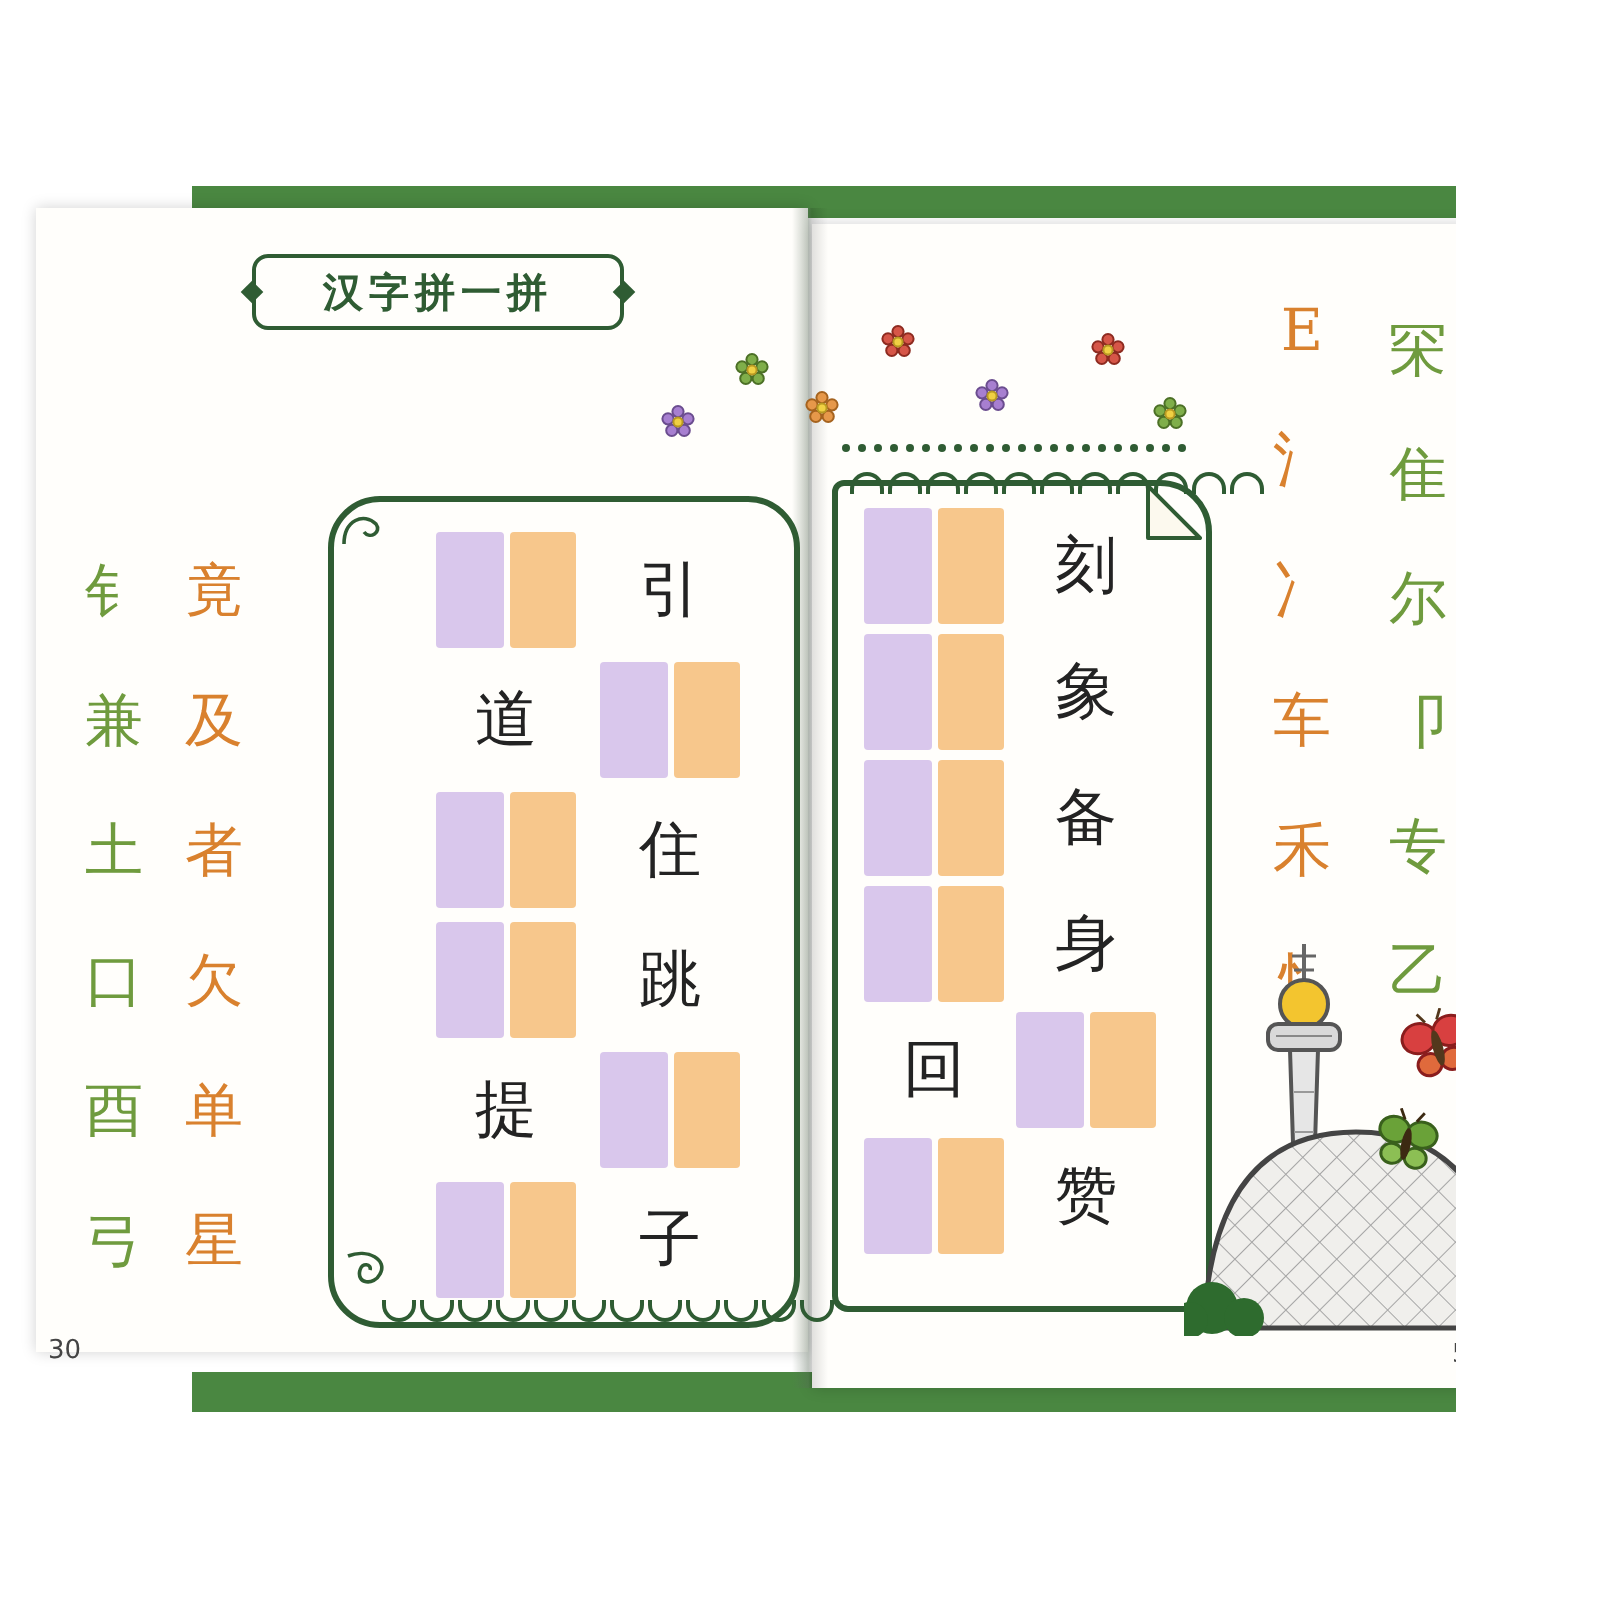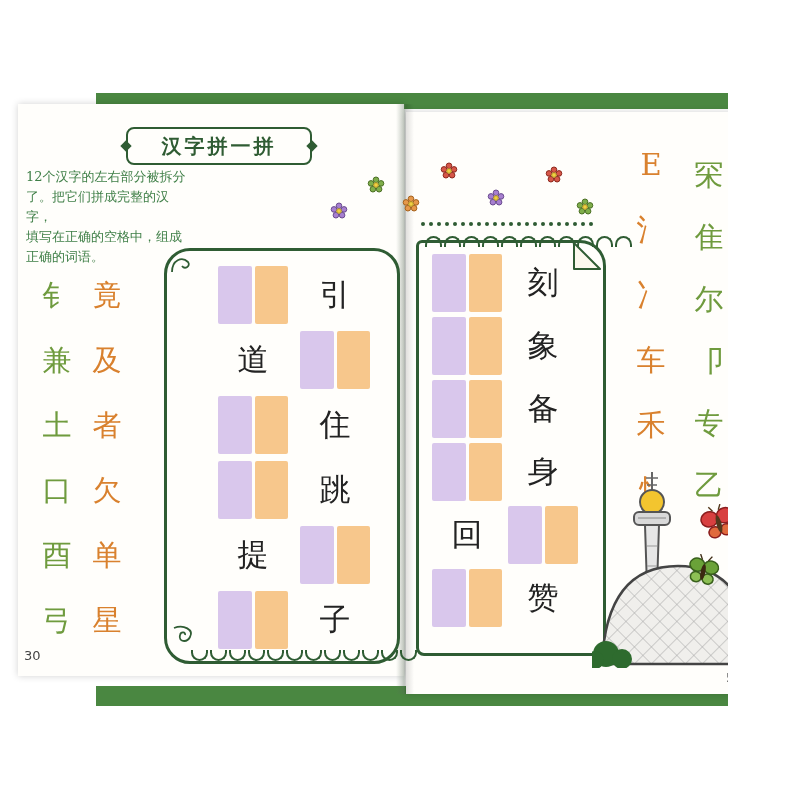--- a/index.html
+++ b/index.html
@@ -56,26 +56,20 @@
   <div class="strip abs" style="left:96px;top:686px;width:668px;height:20px"></div>
 
   <div class="page abs" style="left:18px;top:104px;width:386px;height:572px"></div>
   <div class="page abs" style="left:406px;top:112px;width:342px;height:582px"></div>
   <div class="spine abs" style="left:396px;top:104px;width:18px;height:590px"></div>
 
   <div class="title-frame abs" style="left:126px;top:127px;width:182px;height:34px">
     <span>汉字拼一拼</span>
   </div>
 
-  <div class="instr abs" style="left:26px;top:167px;width:164px">
-    <div>12个汉字的左右部分被拆分</div>
-    <div>了。把它们拼成完整的汉字，</div>
-    <div>填写在正确的空格中，组成</div>
-    <div>正确的词语。</div>
-  </div>
 
   <div class="vcol g65 green abs" style="left:36px;top:276px">
     <span>钅</span>
     <span>兼</span>
     <span>土</span>
     <span>口</span>
     <span>酉</span>
     <span>弓</span>
   </div>
   <div class="vcol g65 orange abs" style="left:86px;top:276px">
@@ -135,21 +129,21 @@
       </div>
   </div>
   <div class="prow abs" style="left:218px;top:591px">
     <div class="cellpair">
         <span class="half halfp"></span>
         <span class="half halfo"></span>
       </div>
     <div class="slot pchar">子</div>
   </div>
 
-  <div class="pnum abs" style="left:24px;top:648px">30</div>
+  <div class="pnum abs" style="left:24px;top:668px">30</div>
 
   <svg class="abs" style="left:330px;top:202px" width="18" height="18" viewBox="0 0 18 18">
       <g stroke="#6b4d8f" stroke-width="1">
         <circle cx="9" cy="3.8" r="2.8" fill="#a77fd0"></circle>
         <circle cx="14" cy="7.4" r="2.8" fill="#a77fd0"></circle>
         <circle cx="12.1" cy="13.2" r="2.8" fill="#a77fd0"></circle>
         <circle cx="5.9" cy="13.2" r="2.8" fill="#a77fd0"></circle>
         <circle cx="4" cy="7.4" r="2.8" fill="#a77fd0"></circle>
       </g>
       <circle cx="9" cy="9" r="2.3" fill="#f0d043" stroke="#b99a23"></circle>

